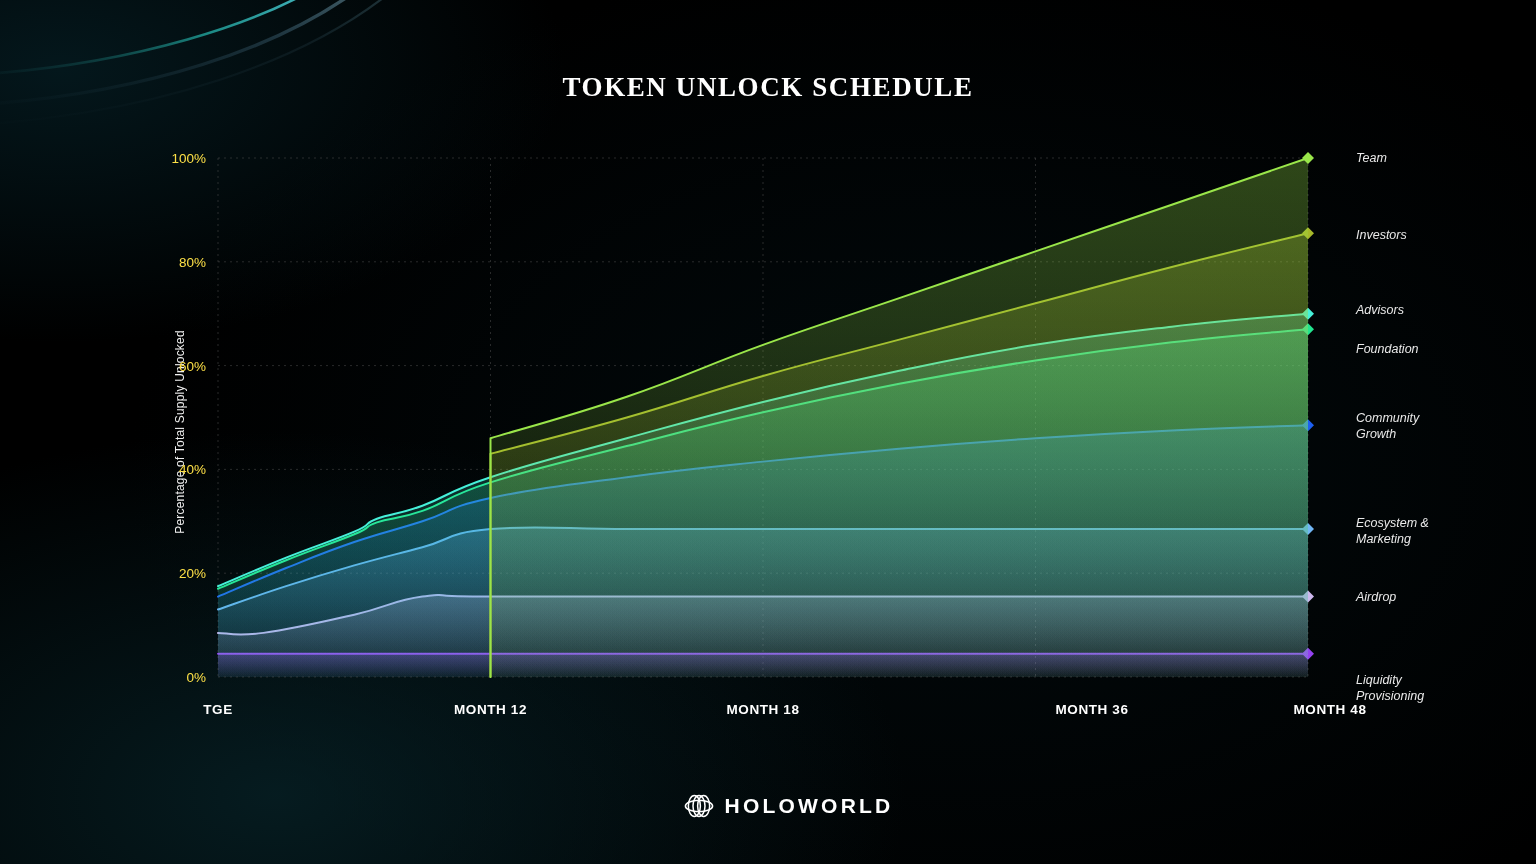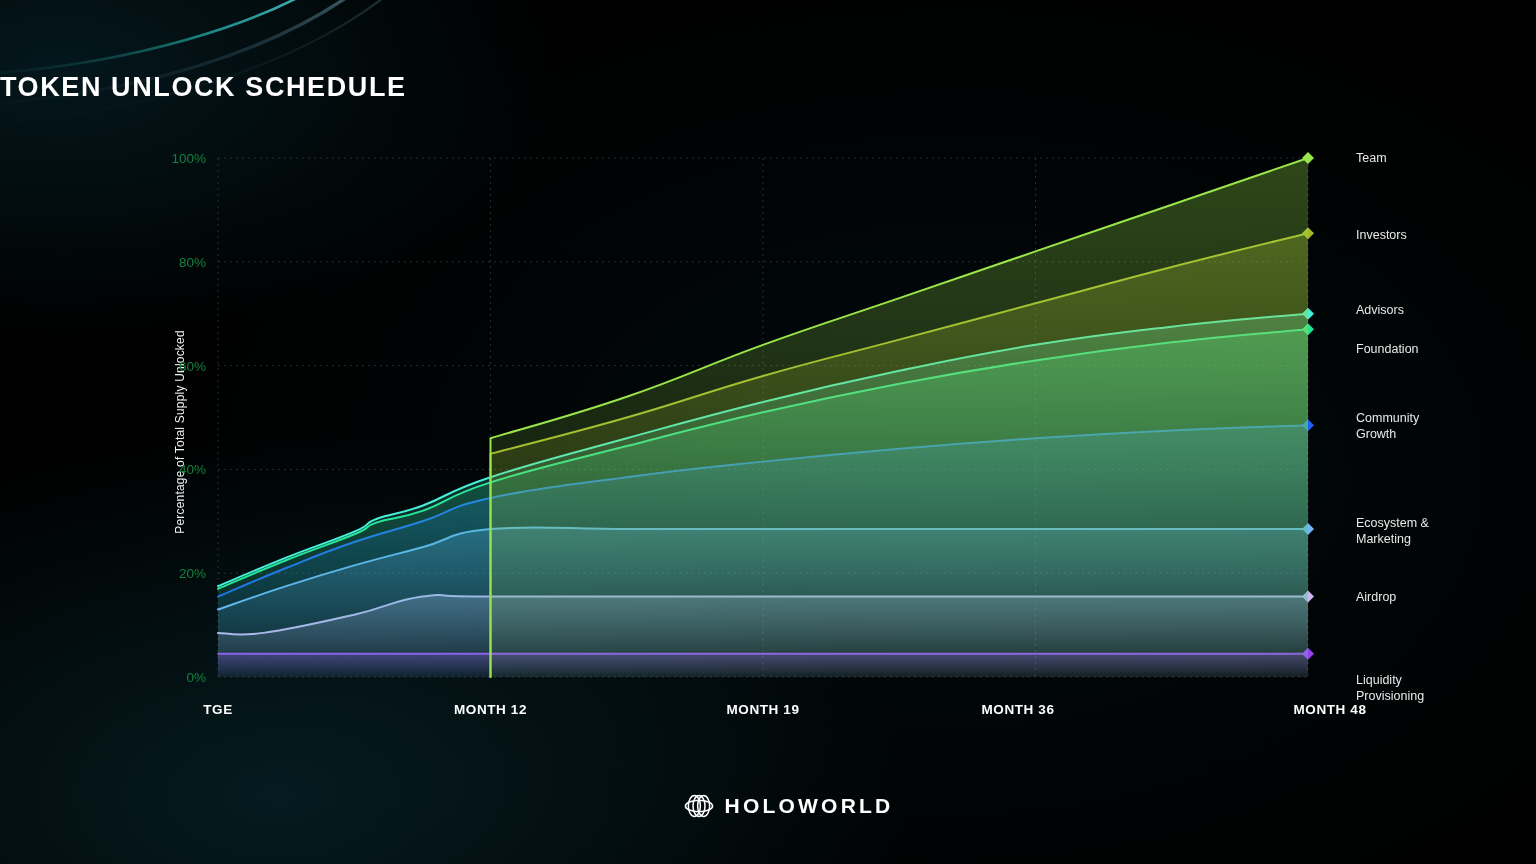--- a/index.html
+++ b/index.html
@@ -17,51 +17,52 @@
     background:
       radial-gradient(900px 520px at 18% 92%, rgba(10,50,58,0.55) 0%, rgba(0,0,0,0) 70%),
       radial-gradient(700px 380px at 4% 8%, rgba(8,46,56,0.5) 0%, rgba(0,0,0,0) 72%),
       radial-gradient(1100px 700px at 62% 55%, rgba(4,22,28,0.45) 0%, rgba(0,0,0,0) 75%);
     pointer-events:none;
   }
   #corner-arcs{ position:absolute; left:-40px; top:-120px; width:560px; height:260px; pointer-events:none; }
 
   #page-title{
     position:absolute; left:0; right:0; top:72px;
-    text-align:left;
+    text-align:center;
     font-size:27px; font-weight:700; letter-spacing:1.6px;
     color:#ffffff;
+    font-family:Liberation Serif, serif;
   }
 
   #chart-area{ position:absolute; left:0; top:0; width:1536px; height:864px; pointer-events:none; }
 
   .ylabel-txt{
     position:absolute;
     left:78px; top:50%;
     transform:translateY(-50%) rotate(-90deg);
     transform-origin:center center;
     white-space:nowrap;
     font-size:12px; color:#f0f0f0; letter-spacing:.2px;
   }
 
   .ytick{
     position:absolute; right:0; width:64px;
-    text-align:right; font-size:13.5px; color:#15803d;
+    text-align:right; font-size:13.5px; color:#fde047;
     transform:translateY(-50%);
   }
   #y-ticks{ position:absolute; left:86px; top:0; width:120px; height:864px; }
 
   #x-ticks{ position:absolute; left:0; top:702px; width:1536px; height:30px; }
   .xtick{
     position:absolute; transform:translateX(-50%);
     font-size:13.5px; font-weight:700; color:#ffffff; letter-spacing:.6px;
     white-space:nowrap;
   }
 
-  #legend{ position:absolute; left:1356px; top:0; width:180px; height:864px; }
+  #legend{ position:absolute; left:1356px; top:0; width:180px; height:864px;font-style:italic; }
   .legend-item{
     position:absolute; left:0; width:175px;
     font-size:12.5px; line-height:16px; color:#e9e9e9;
     transform:translateY(-50%);
     white-space:pre-line;
   }
 
   #brand{
     position:absolute; left:0; right:0; bottom:42px;
     display:flex; align-items:center; justify-content:center; gap:10px;padding-left:40px;
@@ -106,22 +107,22 @@
     <div class="ytick" style="top: 677px;">0%</div>
     <div class="ytick" style="top: 573.2px;">20%</div>
     <div class="ytick" style="top: 469.4px;">40%</div>
     <div class="ytick" style="top: 365.6px;">60%</div>
     <div class="ytick" style="top: 261.8px;">80%</div>
     <div class="ytick" style="top: 158px;">100%</div>
   </div>
 <div id="x-ticks">
     <div class="xtick" style="left: 218px;">TGE</div>
     <div class="xtick" style="left: 490.5px;">MONTH 12</div>
-    <div class="xtick" style="left: 763px;">MONTH 19</div>
-    <div class="xtick" style="left: 1018px;">MONTH 36</div>
+    <div class="xtick" style="left: 763px;">MONTH 18</div>
+    <div class="xtick" style="left: 1092px;">MONTH 36</div>
     <div class="xtick" style="left: 1308px; padding-left: 44px;">MONTH 48</div>
   </div>
 
 <svg id="chart-area" viewBox="0 0 1536 864">
     <defs>
       <linearGradient id="fill7" x1="0" y1="0" x2="0" y2="1">
         <stop offset="0%" stop-color="#9442f0" stop-opacity="0.30"></stop>
         <stop offset="100%" stop-color="#9442f0" stop-opacity="0.02"></stop>
       </linearGradient>
       <linearGradient id="fill6" x1="0" y1="0" x2="0" y2="1">

